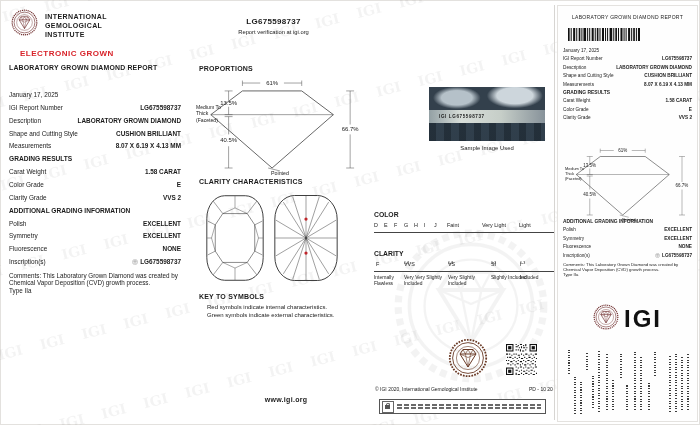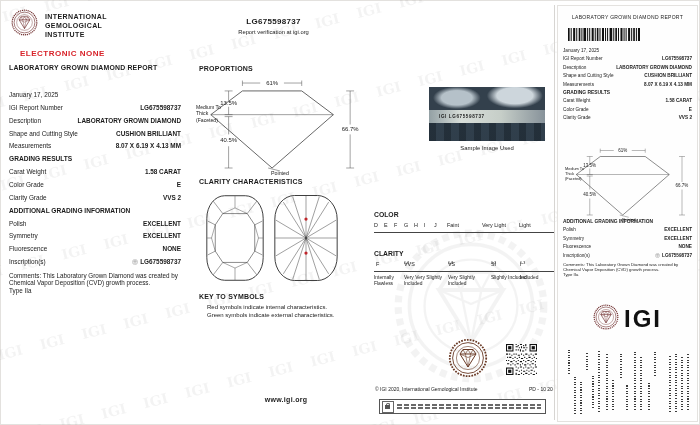--- a/index.html
+++ b/index.html
@@ -386,21 +386,21 @@
       <svg width="27" height="27">
           <use href="#igi-seal"></use>
         </svg>
     </span>
     <span class="orgname">
       <div>INTERNATIONAL</div>
       <div>GEMOLOGICAL</div>
       <div>INSTITUTE</div>
     </span>
   </div>
-  <div class="z ecopy">ELECTRONIC NONE</div>
+  <div class="z ecopy">ELECTRONIC GROWN</div>
   <div class="z lp-title">LABORATORY GROWN DIAMOND REPORT</div>
 
   <div class="z lp-flow">
     <div class="date">January 17, 2025</div>
 
     <div class="lrow">
       <span class="lbl">IGI Report Number</span>
       <span class="val">LG675598737</span>
     </div>
     <div class="lrow">

